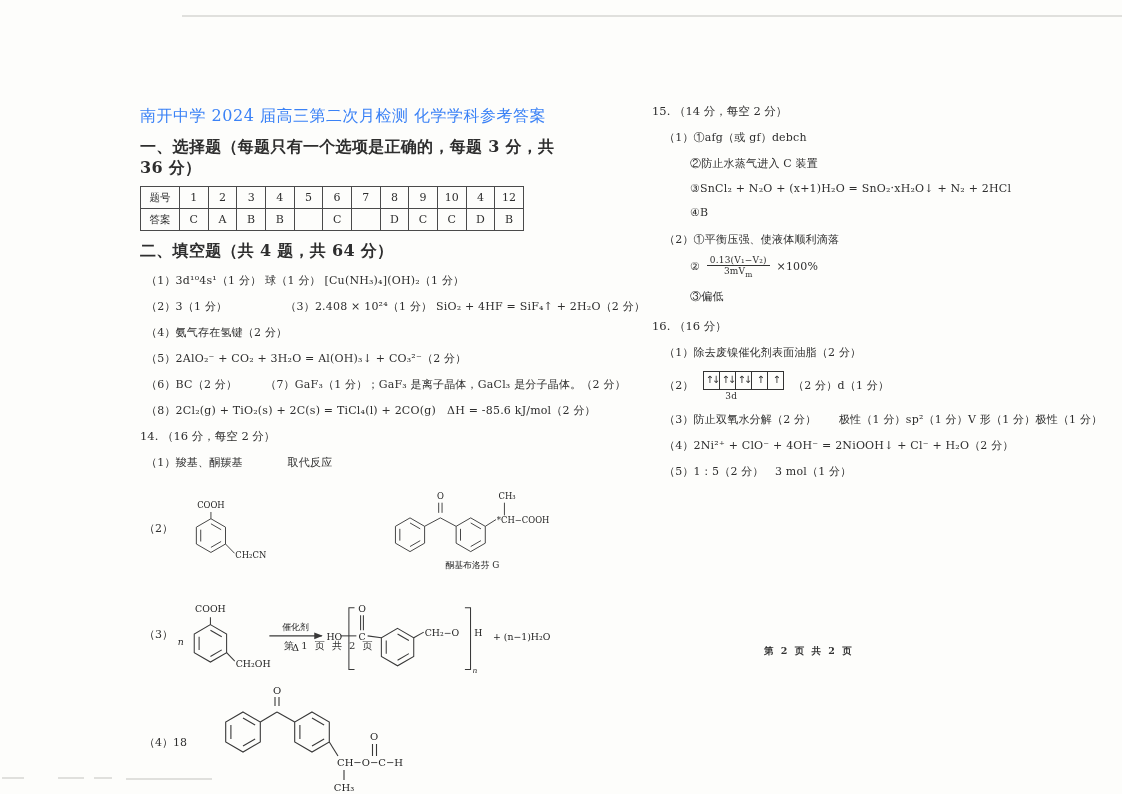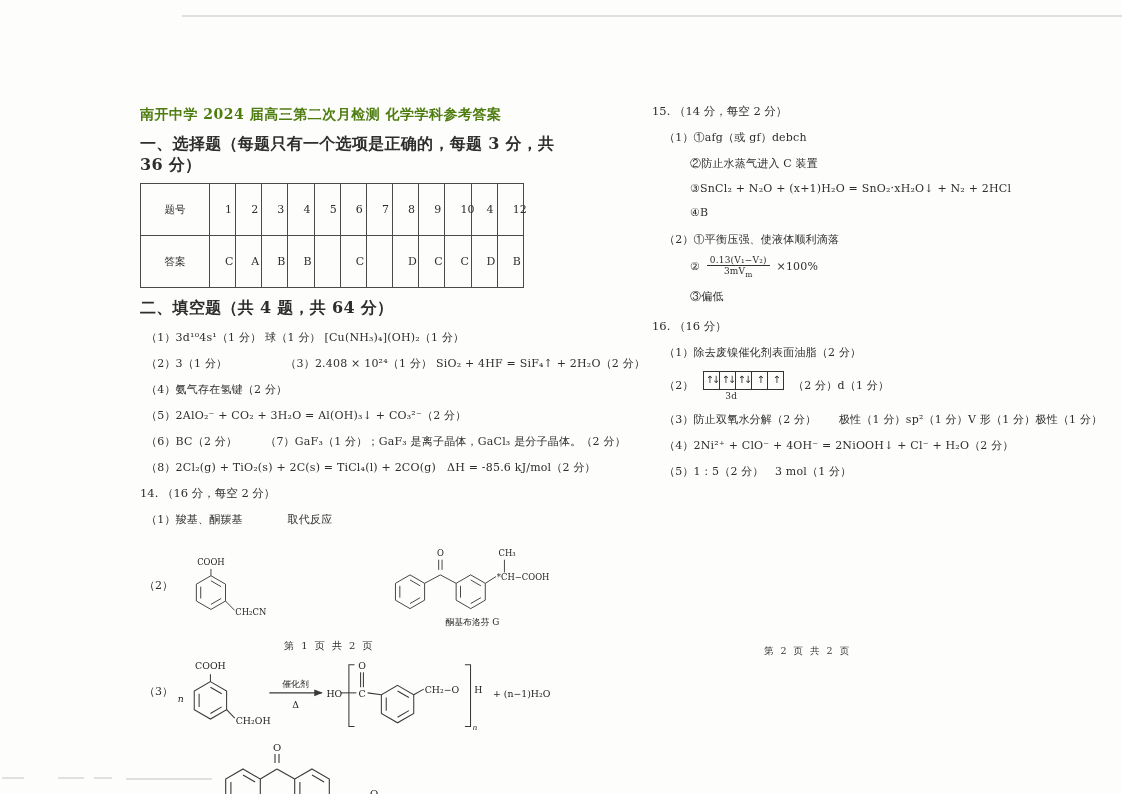--- a/index.html
+++ b/index.html
@@ -1,23 +1,23 @@
 <!DOCTYPE html>
 <html><head>
 <meta charset="utf-8">
 <style>
   html,body{margin:0;padding:0;width:1122px;height:794px;background:#ffffff;}
   .sheet{position:relative;width:1122px;height:794px;background:#fdfdfb;overflow:hidden;
          font-family:"DejaVu Serif","Liberation Serif",serif;color:#2e2e2e;}
   .scanline{position:absolute;background:#c9c9c4;opacity:.55;height:2px;}
   .col{position:absolute;}
-  .title{font-size:14px;font-weight:700;color:#4d7c0f;letter-spacing:.5px;white-space:nowrap;}
+  .title{font-size:16px;font-weight:400;color:#3b82f6;letter-spacing:.5px;white-space:nowrap;}
   .sec-head{font-weight:700;font-size:16px;margin-top:10px;letter-spacing:.3px;}
   table.ans{border-collapse:collapse;margin-top:7px;table-layout:fixed;width:384px;}
-  table.ans td{border:1px solid #4a4a4a;height:21px;text-align:center;font-size:11px;padding:15px;}
+  table.ans td{border:1px solid #4a4a4a;height:21px;text-align:center;font-size:11px;padding:0;}
   table.ans td.hd{width:38px;font-size:10.5px;}
   .q-head{font-size:11.5px;margin-top:11px;}
   .line{font-size:11px;margin-top:11px;padding-left:6px;letter-spacing:.2px;white-space:nowrap;}
   .inline-gap1{margin-left:58px;}
   .inline-gap2{margin-left:28px;}
   .structrow{display:flex;align-items:center;margin-top:4px;padding-left:4px;}
   .sprefix{font-size:11px;flex:0 0 auto;}
   .struct line,.struct path,.struct polygon.ring{stroke:#383838;stroke-width:1.1;fill:none;}
   .struct .arrowhead{fill:#383838;stroke:none;}
   .struct text{fill:#242424;font-family:"DejaVu Serif","Liberation Serif",serif;}
@@ -243,15 +243,15 @@
         </span>
         <span class="orb-label">3d</span>
       </span>
       <span>（2 分）d（1 分）</span>
     </div>
     <div class="r-line ind1">（3）防止双氧水分解（2 分）　　极性（1 分）sp²（1 分）V 形（1 分）极性（1 分）</div>
     <div class="r-line ind1">（4）2Ni²⁺ + ClO⁻ + 4OH⁻ = 2NiOOH↓ + Cl⁻ + H₂O（2 分）</div>
     <div class="r-line ind1">（5）1：5（2 分）　3 mol（1 分）</div>
   </div>
 
-  <div class="footer" style="left:764px;top:645px;font-size:9.5px;">第 2 页 共 2 页</div>
+  <div class="footer" style="left:764px;top:645px;font-size:9.5px;font-weight:bold;">第 2 页 共 2 页</div>
 
 </div>
 
 </body></html>

